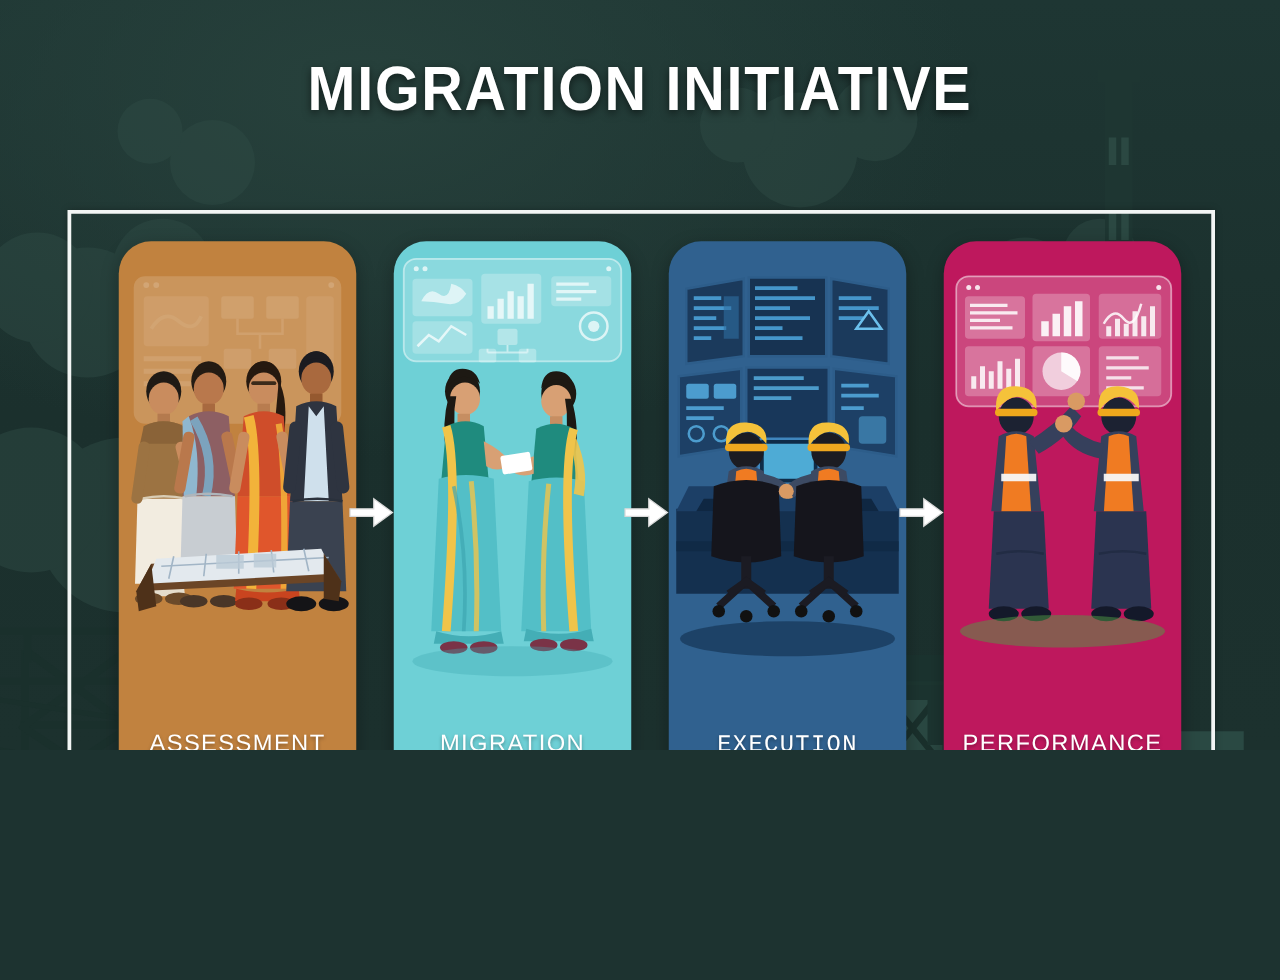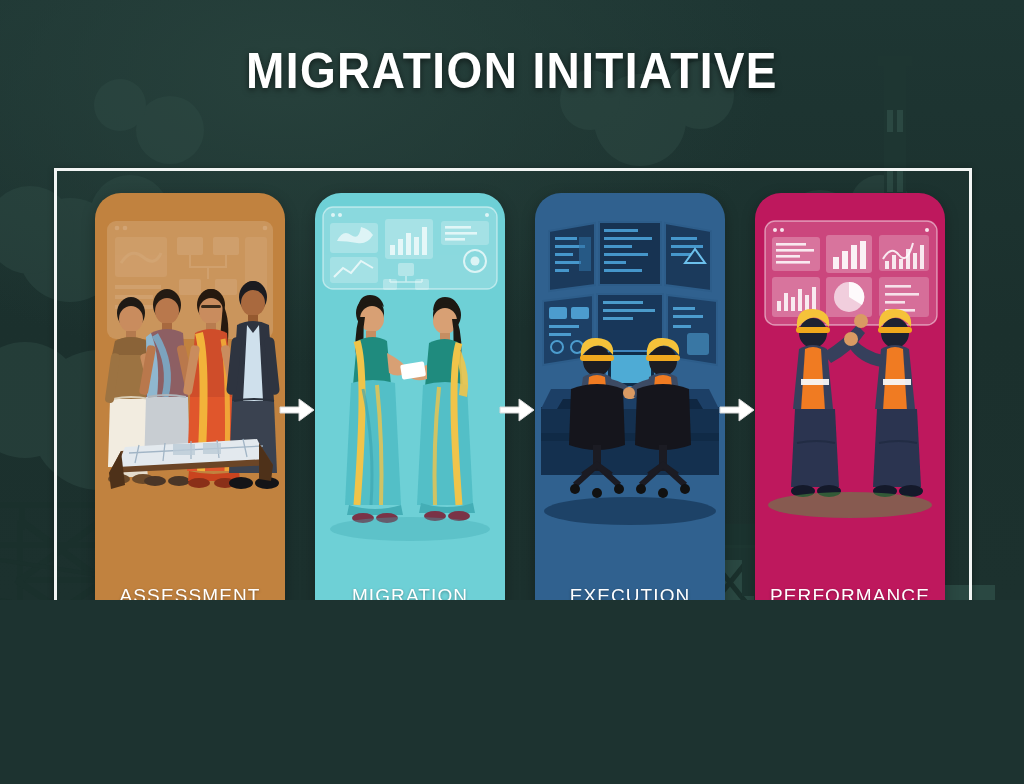--- a/index.html
+++ b/index.html
@@ -61,21 +61,21 @@
     left:0; bottom:28px; width:190px;
     text-align:center;
     color:#ffffff;
     font-size:19px;
     letter-spacing:1.1px;
     text-shadow:0 1px 3px rgba(0,0,0,.35);
     white-space:nowrap;
   }
   #panel-0 { left:95px;  background:#c1823f; }
   #panel-1 { left:315px; background:#6ed0d6; }
-  #panel-2 { left:535px; background:#30618f; }
+  #panel-2 { left:535px; background:#30618f;font-family:Liberation Mono, monospace; }
   #panel-3 { left:755px; background:#be185d; }
 
   
   .arrow { position:absolute; top:394px; width:40px; height:32px; }
 </style>
 </head>
 <body>
 
 <div id="stage">
 

